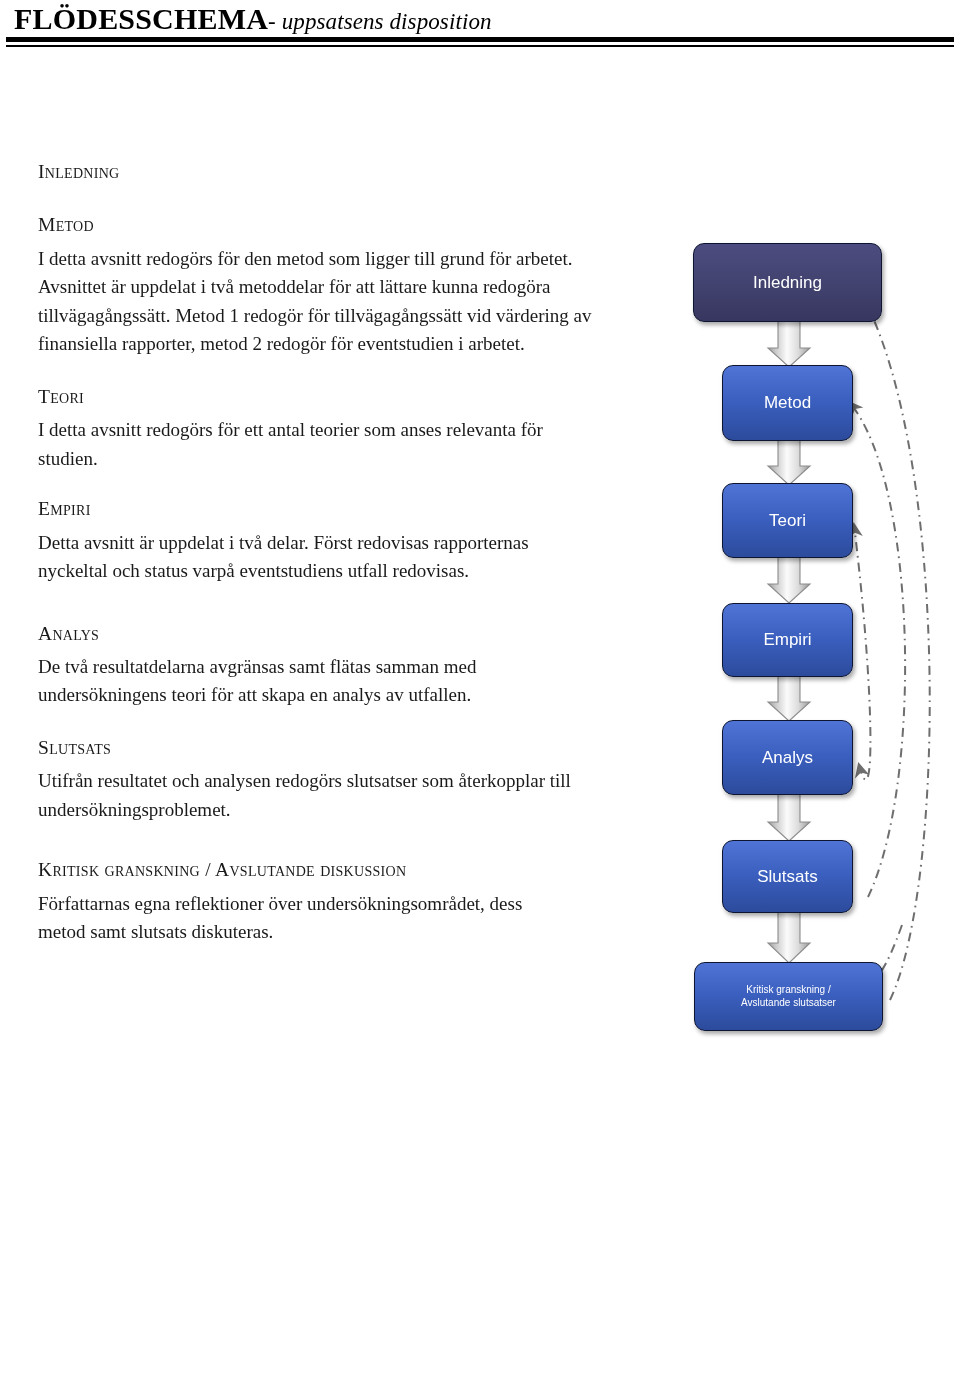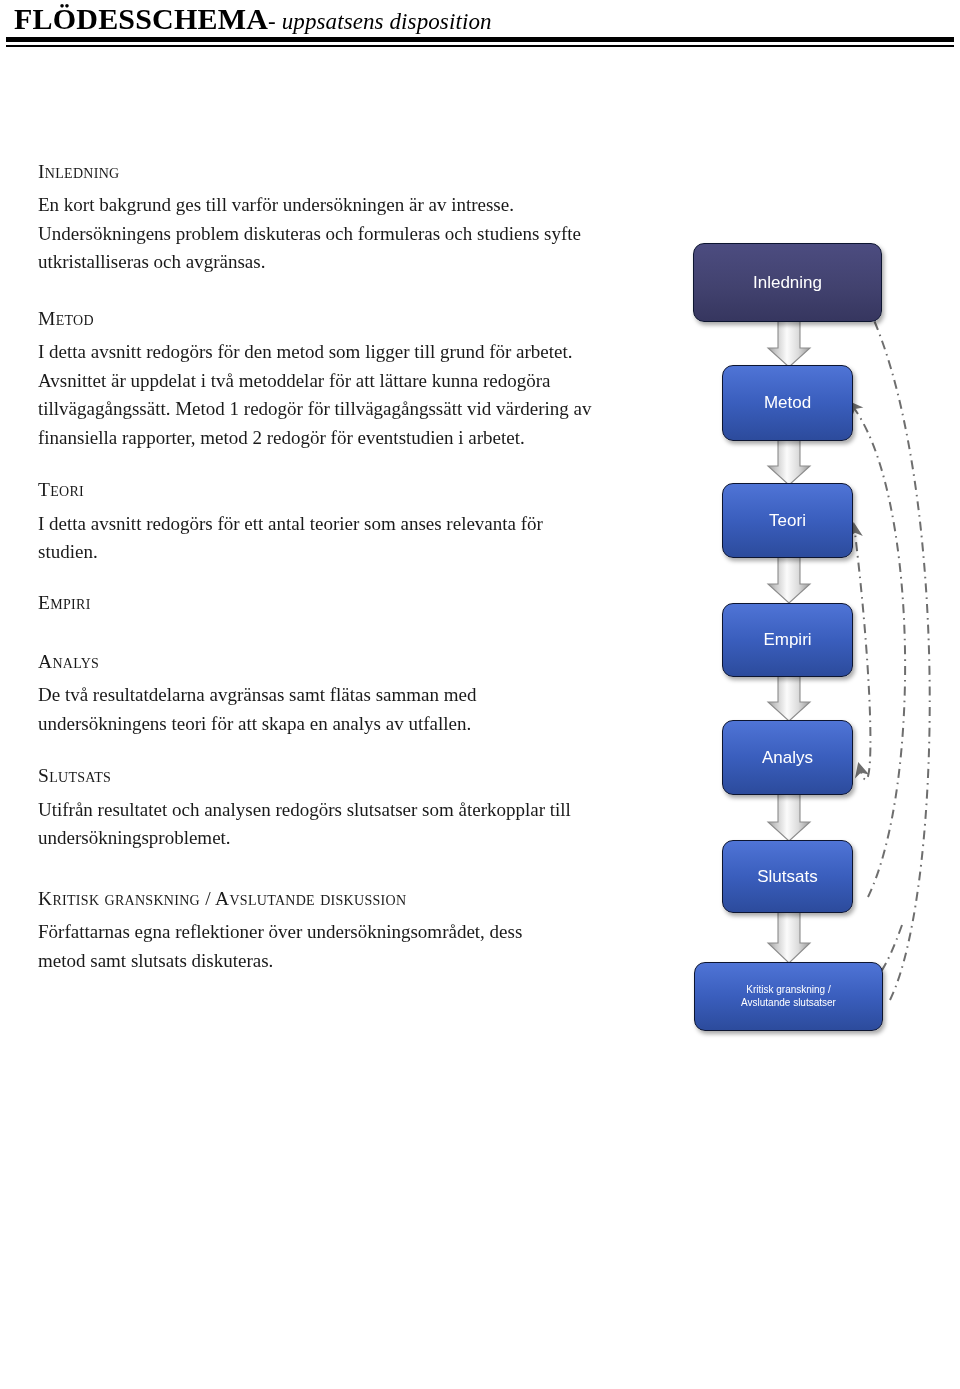--- a/index.html
+++ b/index.html
@@ -140,35 +140,35 @@
     <span class="title-main">FLÖDESSCHEMA</span><span class="title-sub">- uppsatsens disposition</span>
   </div>
   <div id="header-rule-thick"></div>
   <div id="header-rule-thin"></div>
 </div>
 
 <div id="text-column">
 
   <div class="section" id="sec-inledning">
     <div class="section-heading">Inledning</div>
-    <p class="section-body">En kort bakgrund ges till varför undersökningen är av intresse. Undersökningens problem diskuteras och formuleras och studiens syfte utkristalliseras och avgränsas.</p>
   </div>
 
   <div class="section" id="sec-metod">
     <div class="section-heading">Metod</div>
     <p class="section-body">I detta avsnitt redogörs för den metod som ligger till grund för arbetet. Avsnittet är uppdelat i två metoddelar för att lättare kunna redogöra tillvägagångssätt. Metod 1 redogör för tillvägagångssätt vid värdering av finansiella rapporter, metod 2 redogör för eventstudien i arbetet.</p>
   </div>
 
   <div class="section" id="sec-teori">
     <div class="section-heading">Teori</div>
     <p class="section-body">I detta avsnitt redogörs för ett antal teorier som anses relevanta för studien.</p>
   </div>
 
   <div class="section" id="sec-empiri">
     <div class="section-heading">Empiri</div>
+    <p class="section-body">Detta avsnitt är uppdelat i två delar. Först redovisas rapporternas nyckeltal och status varpå eventstudiens utfall redovisas.</p>
   </div>
 
   <div class="section" id="sec-analys">
     <div class="section-heading">Analys</div>
     <p class="section-body">De två resultatdelarna avgränsas samt flätas samman med undersökningens teori för att skapa en analys av utfallen.</p>
   </div>
 
   <div class="section" id="sec-slutsats">
     <div class="section-heading">Slutsats</div>
     <p class="section-body">Utifrån resultatet och analysen redogörs slutsatser som återkopplar till undersökningsproblemet.</p>

